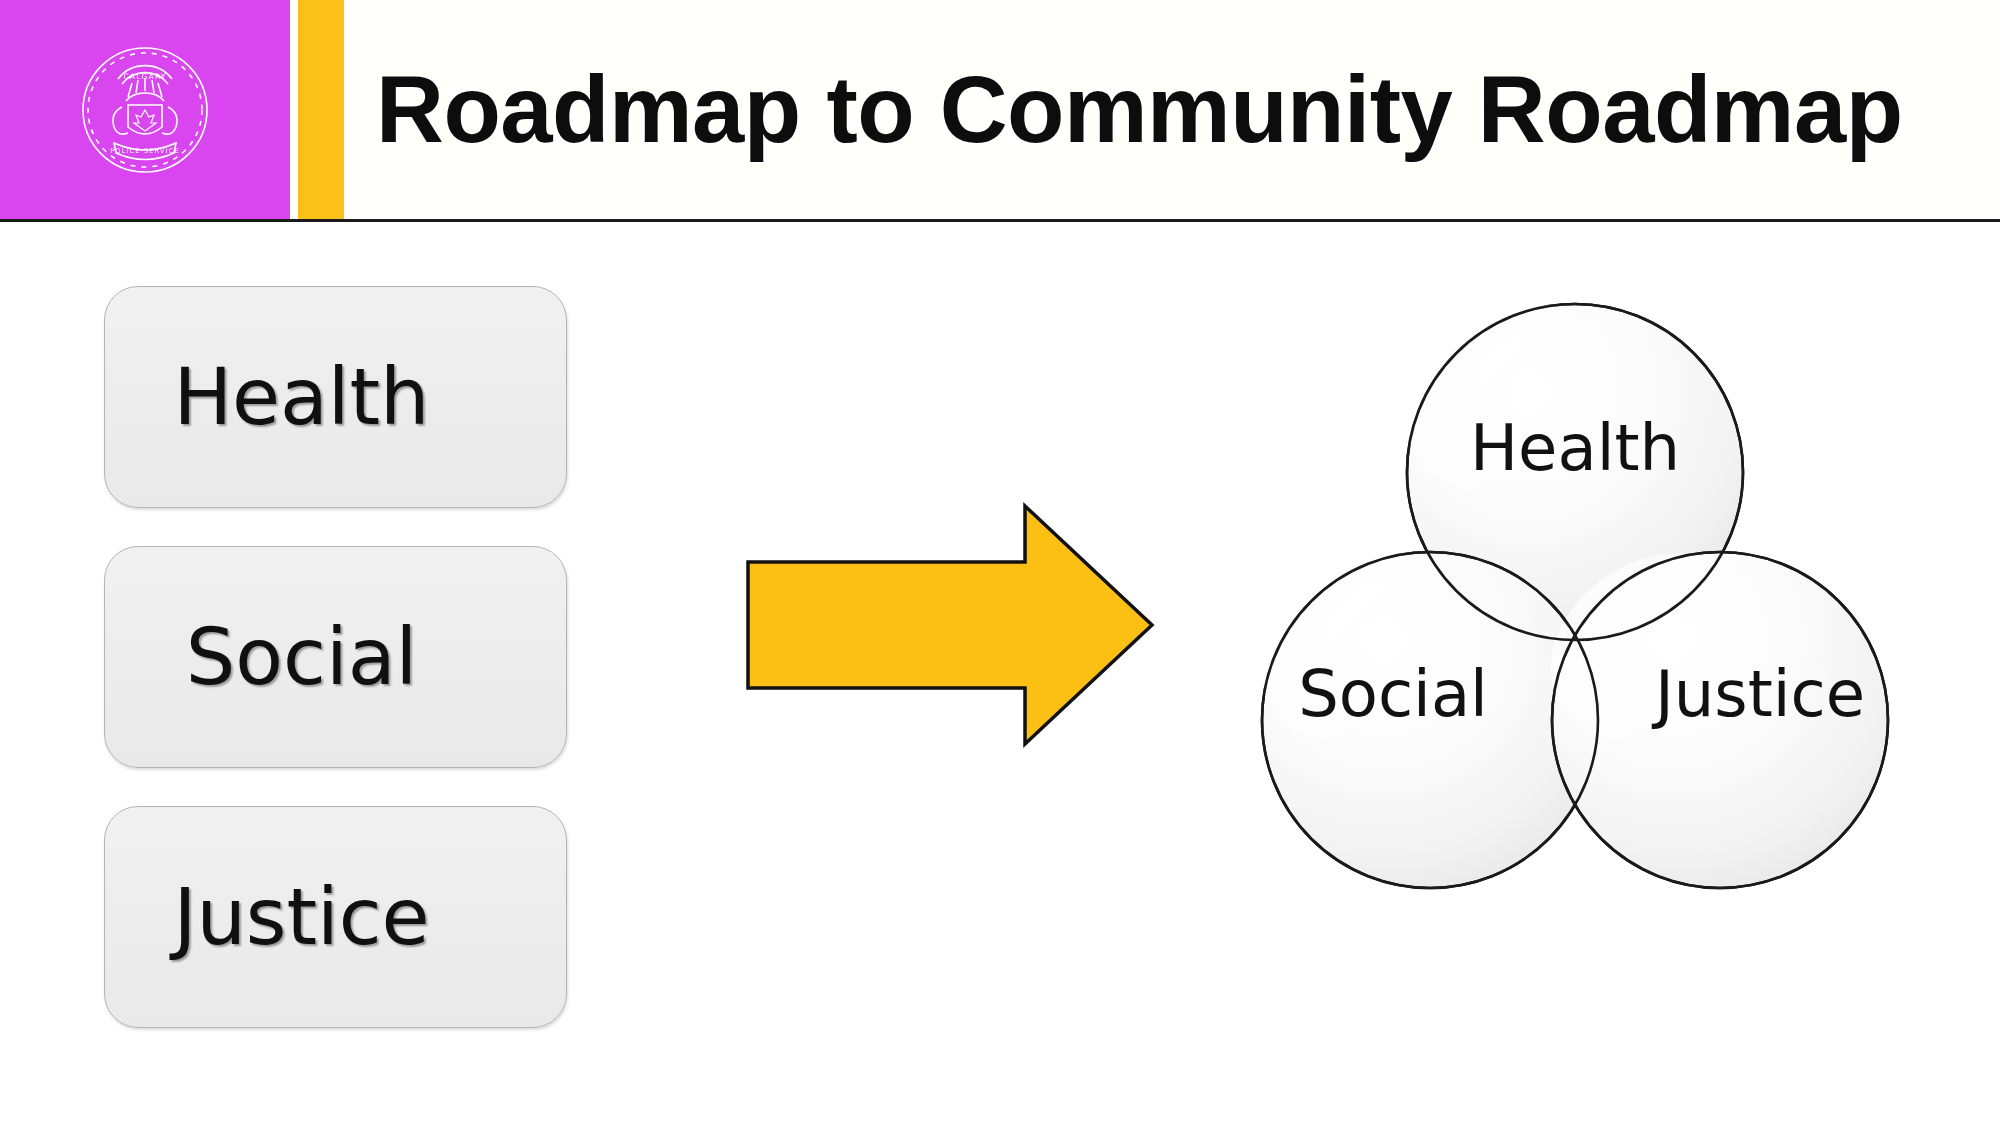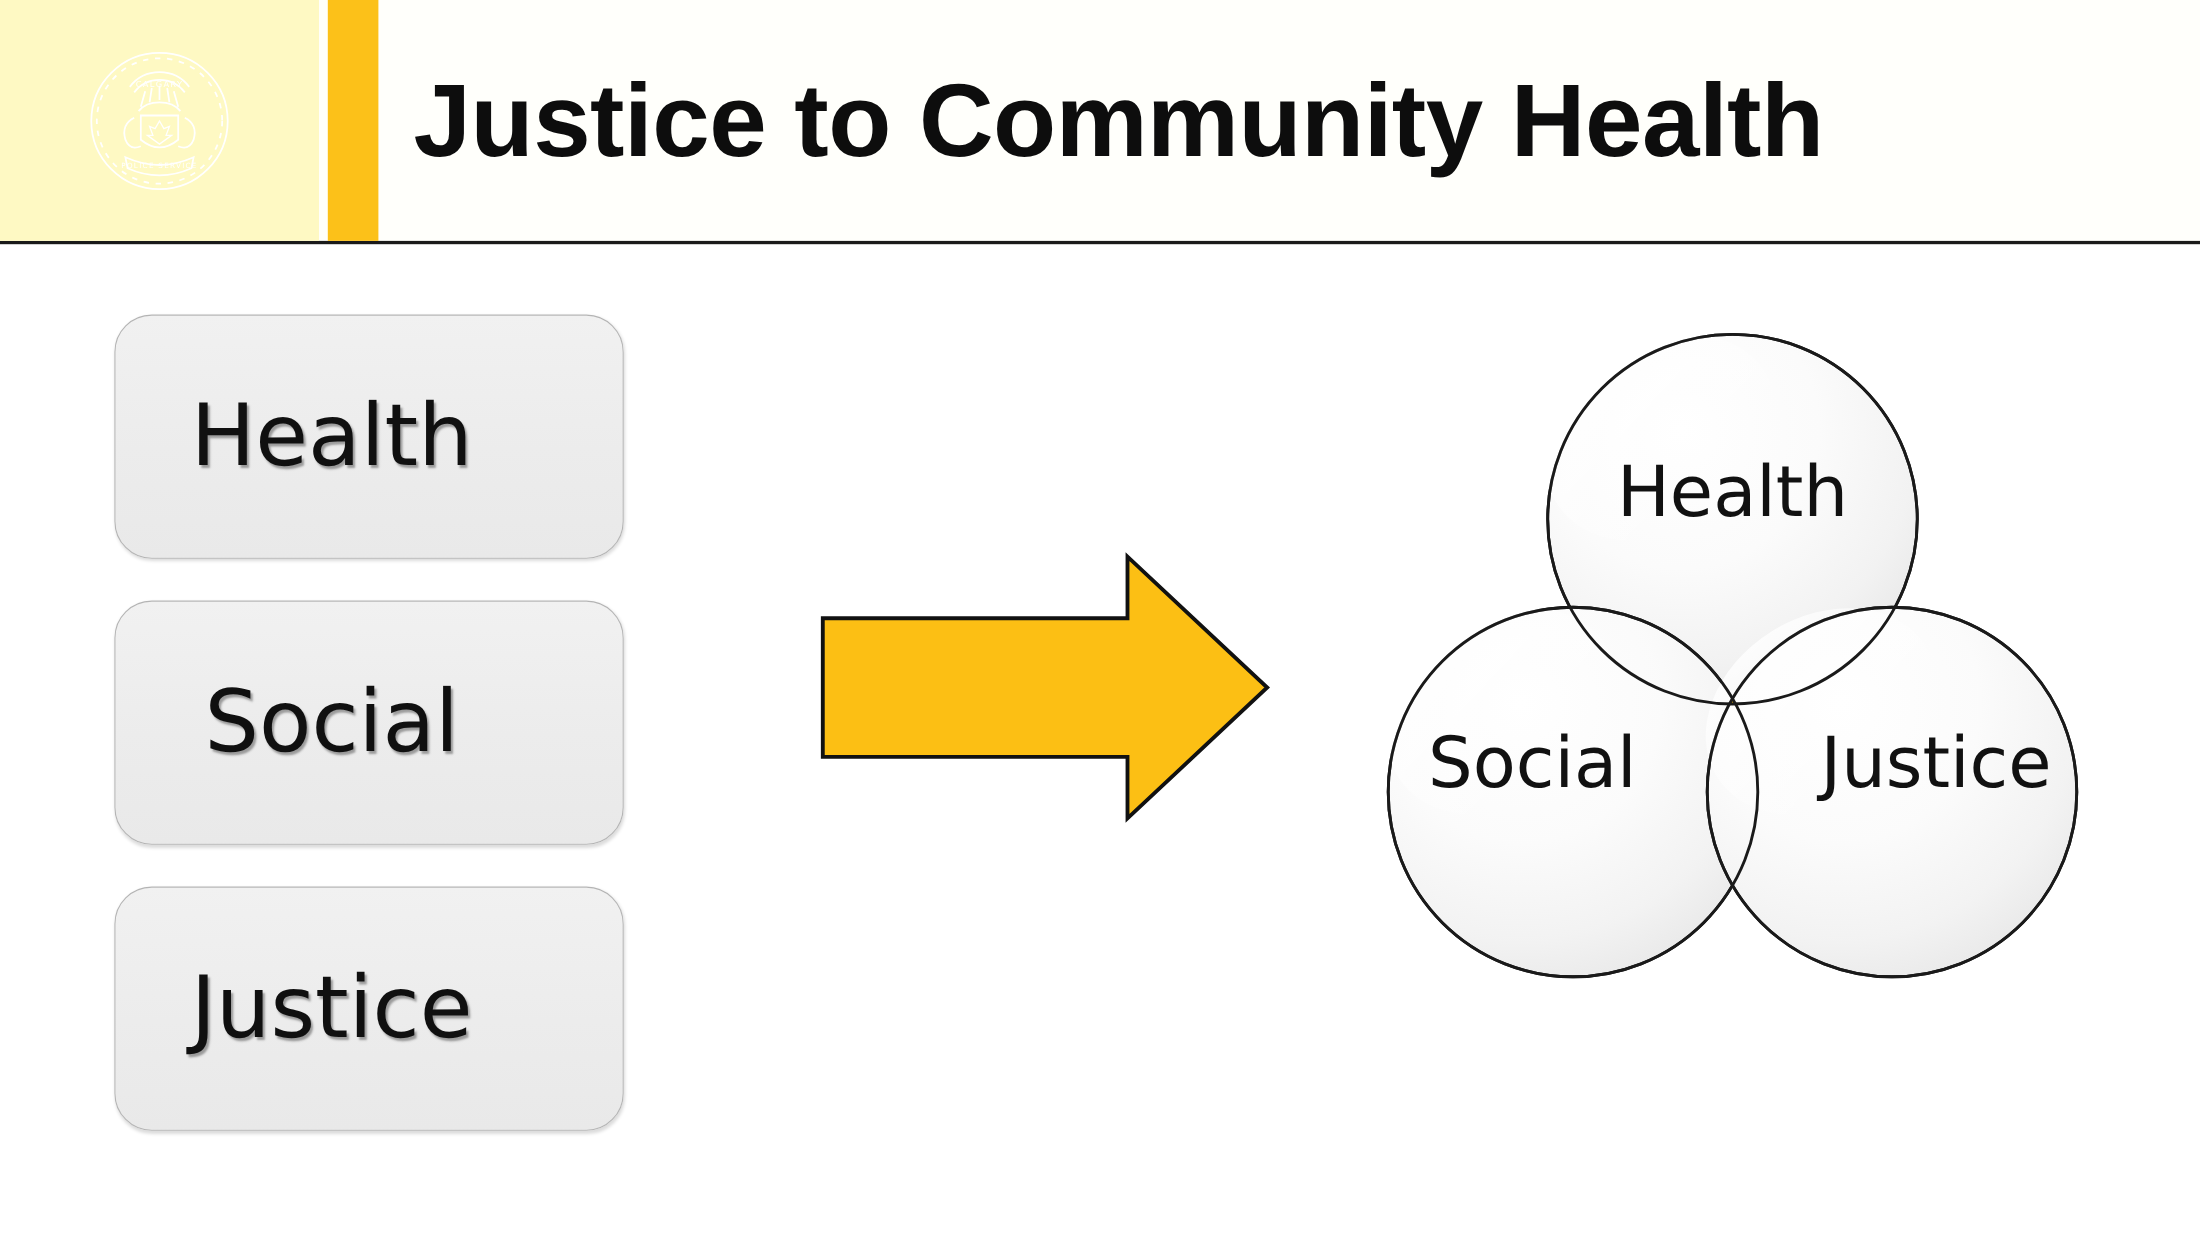--- a/index.html
+++ b/index.html
@@ -23,21 +23,21 @@
     height: 222px;
     background: #fffffb;
     border-bottom: 3px solid #1a1a1a;
     box-sizing: border-box;
   }
   #logo-panel {
     position: absolute;
     left: 0; top: 0;
     width: 290px;
     height: 219px;
-    background: #fef9c3;
+    background: #d946ef;
     display: flex;
     align-items: center;
     justify-content: center;
   }
   #crest {
     width: 150px;
     height: 150px;
     position: relative;
   }
   #accent-bar {
@@ -140,21 +140,21 @@
         <g fill="#ffffff" font-family="DejaVu Sans, sans-serif" font-size="7.5" letter-spacing="1.2">
           <text x="75" y="44" text-anchor="middle">CALGARY</text>
           <text x="75" y="118" text-anchor="middle" font-size="6.5">POLICE SERVICE</text>
         </g>
       </svg>
     </div>
   </div>
 
   <div id="accent-bar"></div>
 
-  <div id="header-title">Justice to Community Health</div>
+  <div id="header-title">Roadmap to Community Roadmap</div>
 </div>
 
 <div class="chip" id="chip-health">
   <div class="chip-label">Health</div>
 </div>
 
 <div class="chip" id="chip-social">
   <div class="chip-label">Social</div>
 </div>
 

